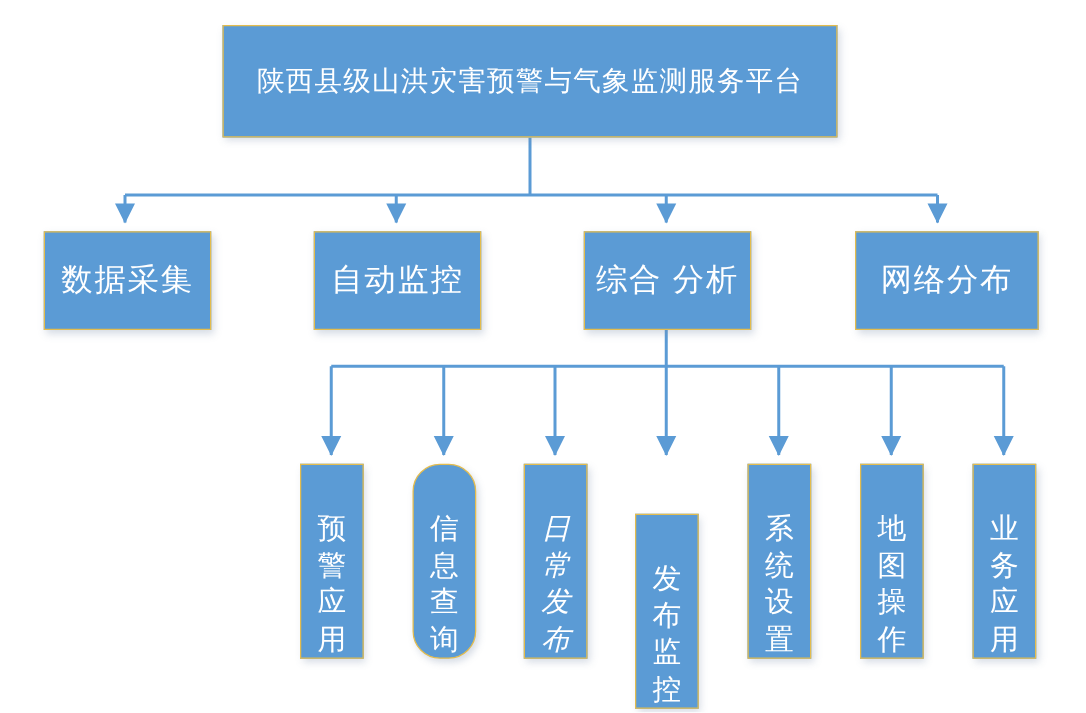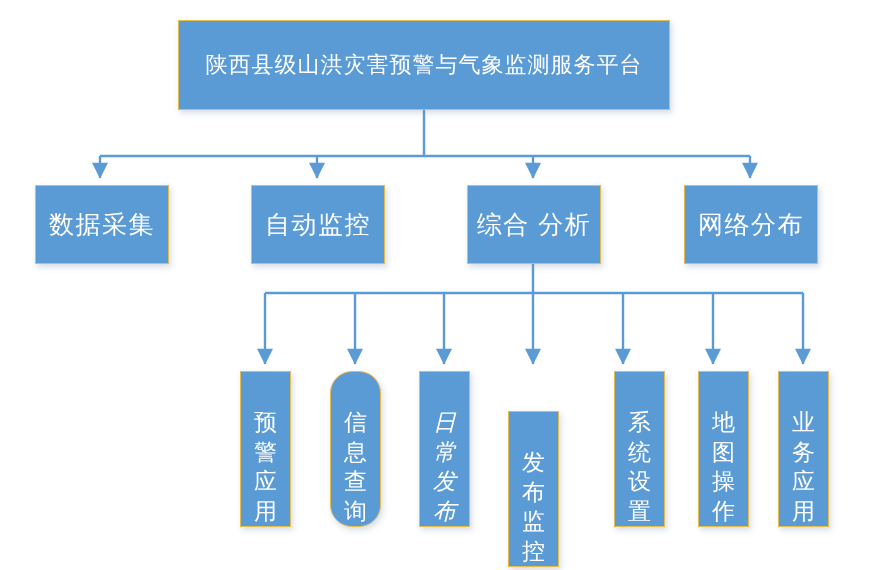--- a/index.html
+++ b/index.html
@@ -116,45 +116,45 @@
   </div>
 
   <div class="node node-l2" style="left:467px; top:185px; width:134px; height:79px;">
     <span class="label">综合 分析</span>
   </div>
 
   <div class="node node-l2" style="left:251px; top:185px; width:134px; height:79px;">
     <span class="label">自动监控</span>
   </div>
 
-  <div class="node node-l2" style="left:684px; top:185px; width:134px; height:79px;">
+  <div class="node node-l2" style="left:684px; top:185px; width:147px; height:79px;">
     <span class="label">网络分布</span>
   </div>
 
   <div class="node node-l3" style="left:240px; top:371px; width:51px; height:156px;">
     <span class="label">预警应用</span>
   </div>
 
   <div class="node node-l3" style="left:330px; top:371px; width:51px; height:156px;border-radius:22px;">
     <span class="label">信息查询</span>
   </div>
 
   <div class="node node-l3" style="left:419px; top:371px; width:51px; height:156px;font-style:italic;">
     <span class="label">日常发布</span>
   </div>
 
   <div class="node node-l3" style="left:508px; top:371px; width:51px; height:156px;margin-top:40px;">
     <span class="label">发布监控</span>
   </div>
 
-  <div class="node node-l3" style="left:598px; top:371px; width:51px; height:156px;margin-left:16px;">
+  <div class="node node-l3" style="left:598px; top:371px; width:51px; height:156px;">
     <span class="label">系统设置</span>
   </div>
 
-  <div class="node node-l3" style="left:688px; top:371px; width:51px; height:156px;margin-left:10px;">
+  <div class="node node-l3" style="left:688px; top:371px; width:51px; height:156px;">
     <span class="label">地图操作</span>
   </div>
 
   <div class="node node-l3" style="left:778px; top:371px; width:51px; height:156px;">
     <span class="label">业务应用</span>
   </div>
 
 </div>
 
 </body></html>

